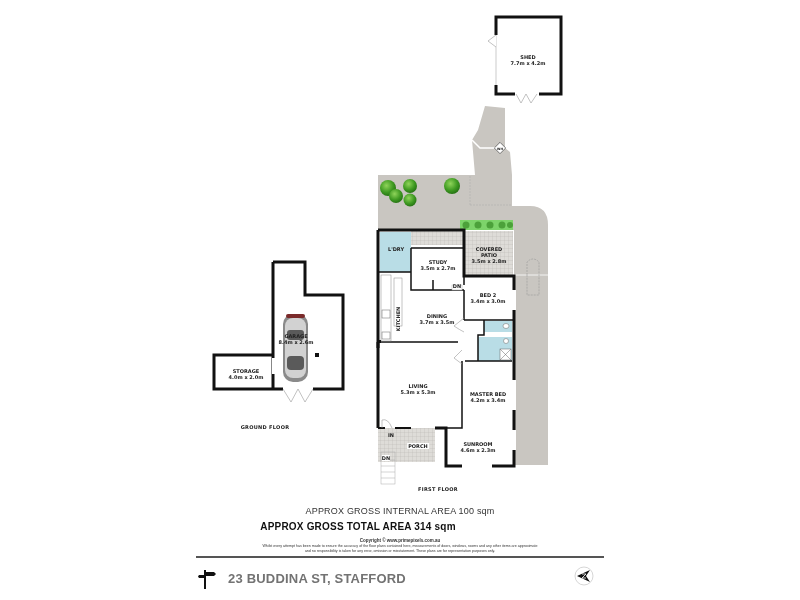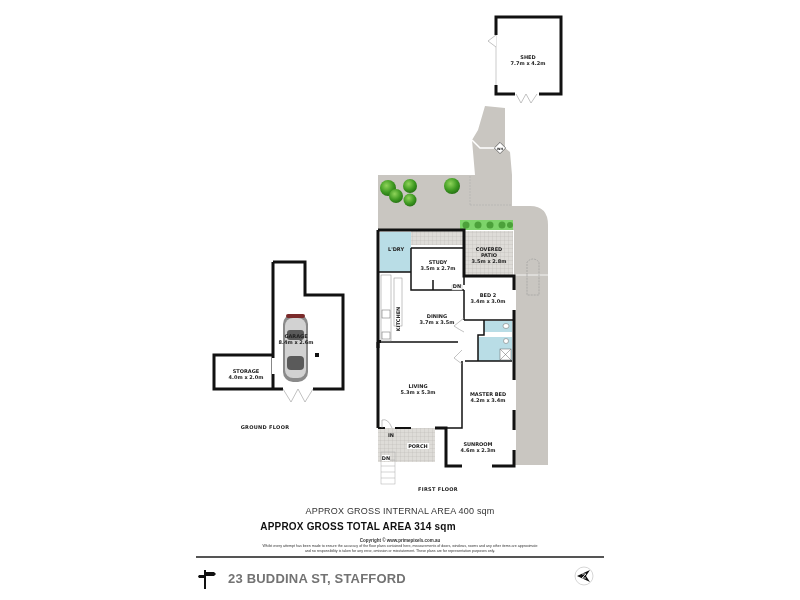--- a/index.html
+++ b/index.html
@@ -209,21 +209,21 @@
   <span class="dim">4.6m x 2.3m</span>
 </div>
 <div class="lbl" style="left:418px;top:443px;background:#fff;padding:0 1px;">
   <span>PORCH</span>
 </div>
 <div class="lbl" style="left:391px;top:432px;">IN</div>
 <div class="lbl" style="left:386px;top:455px;background:#fff;">DN</div>
 <div class="lbl" style="left:457px;top:283px;">DN</div>
 <div class="lbl floor-lbl" style="left:438px;top:486px;">FIRST FLOOR</div>
 
-<div class="area1">APPROX GROSS INTERNAL AREA 400 sqm</div>
+<div class="area1">APPROX GROSS INTERNAL AREA 100 sqm</div>
 <div class="area2">APPROX GROSS TOTAL AREA 314 sqm</div>
 <div class="copy">Copyright © www.primepixels.com.au</div>
 <div class="disc">
   <div>Whilst every attempt has been made to ensure the accuracy of the floor plans contained here, measurements of doors, windows, rooms and any other items are approximate</div>
   <div>and no responsibility is taken for any error, omission or misstatement. These plans are for representation purposes only.</div>
 </div>
 <div class="rule"></div>
 
 <svg class="signpost" viewBox="0 0 20 20">
   <rect x="6" y="1" width="2" height="19" fill="#111"></rect>

